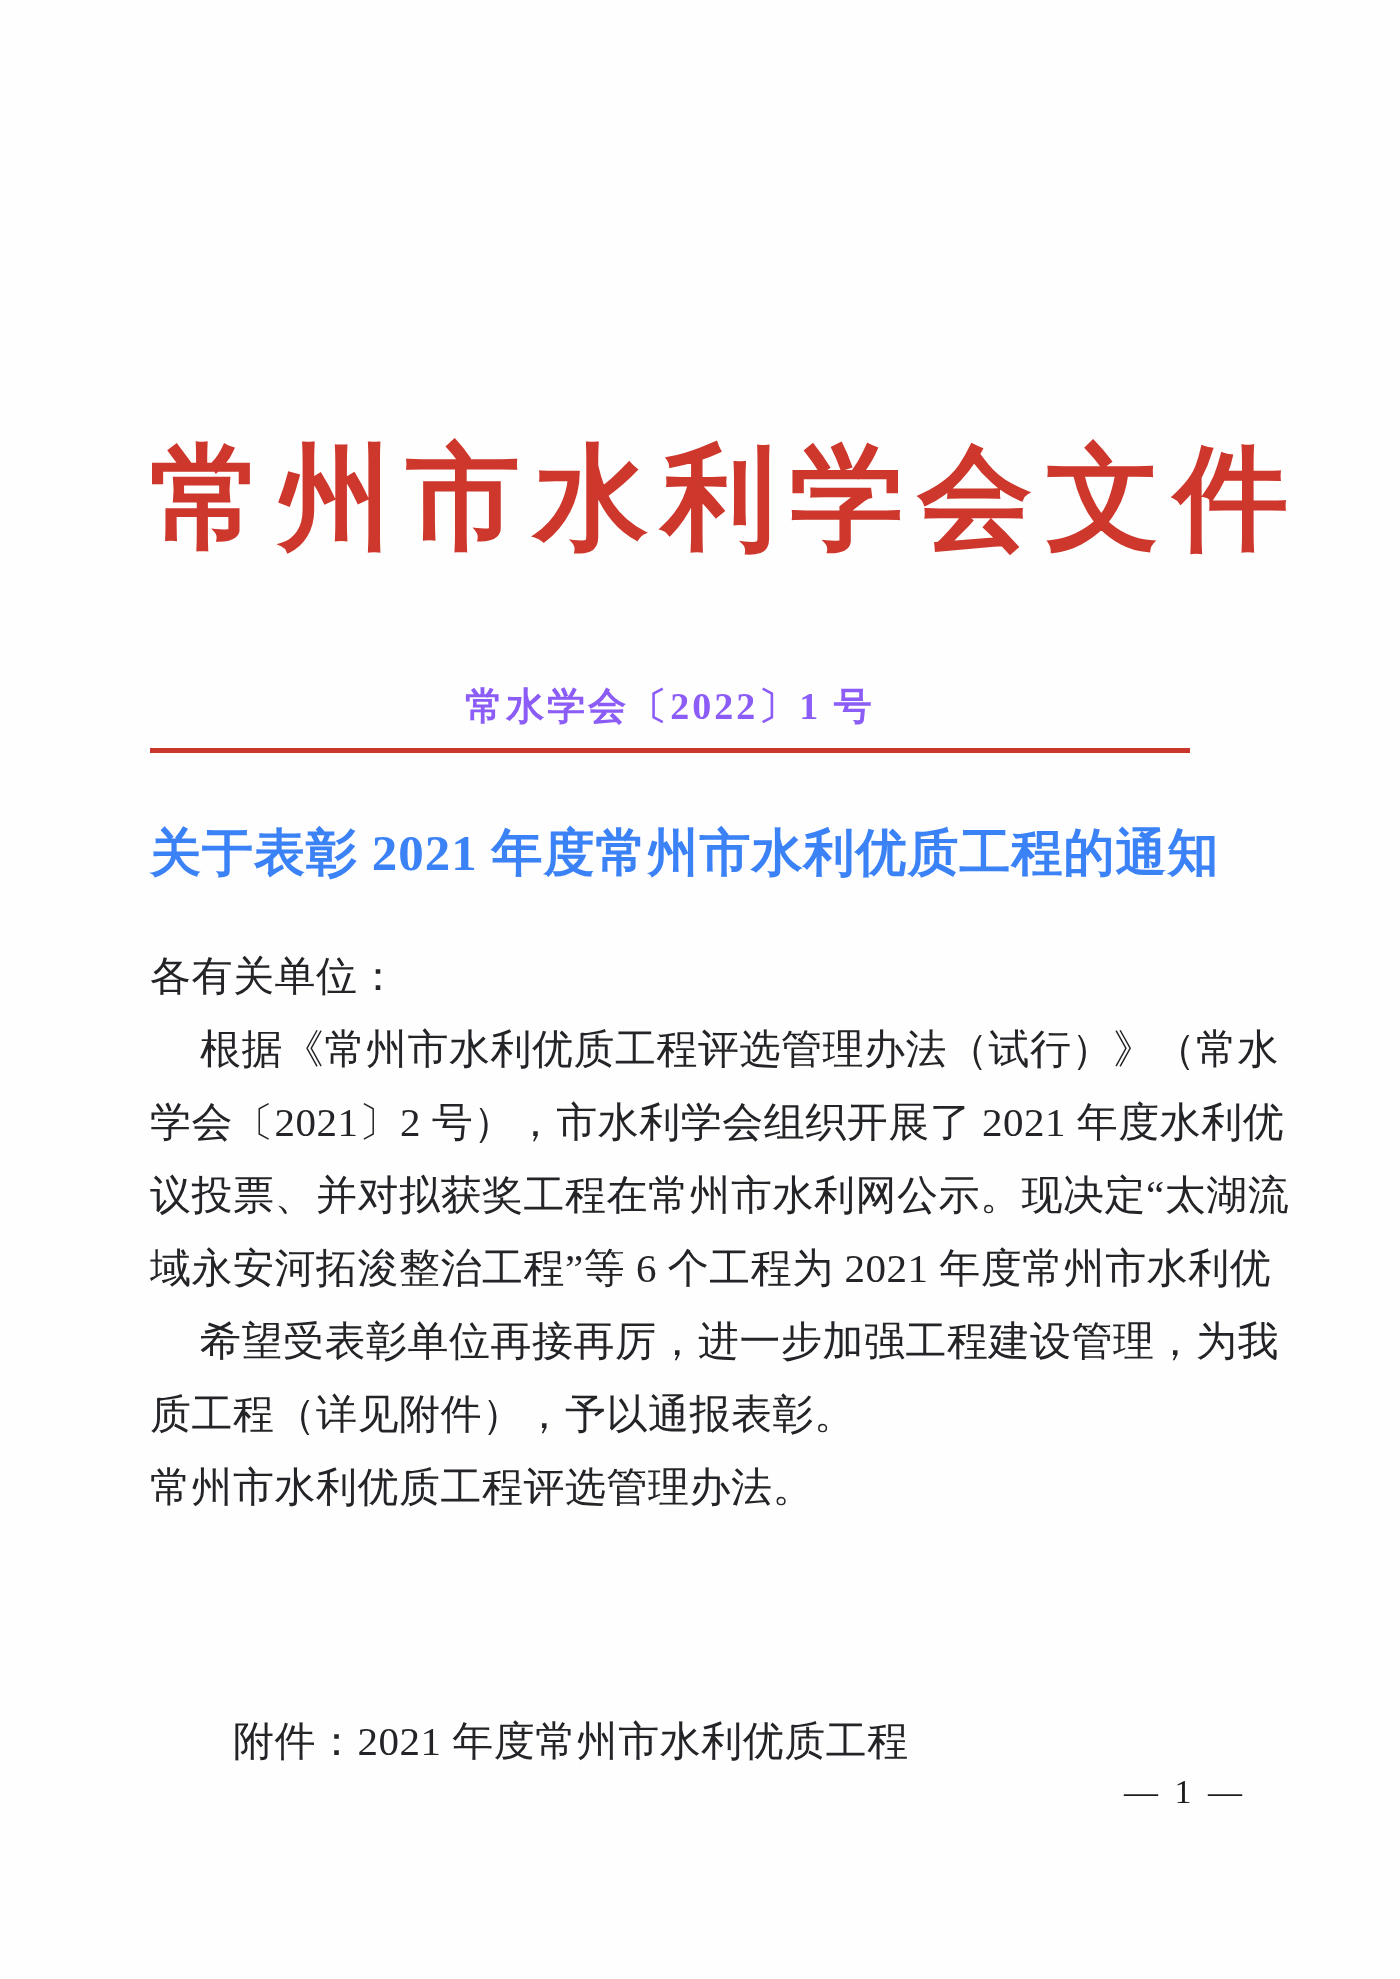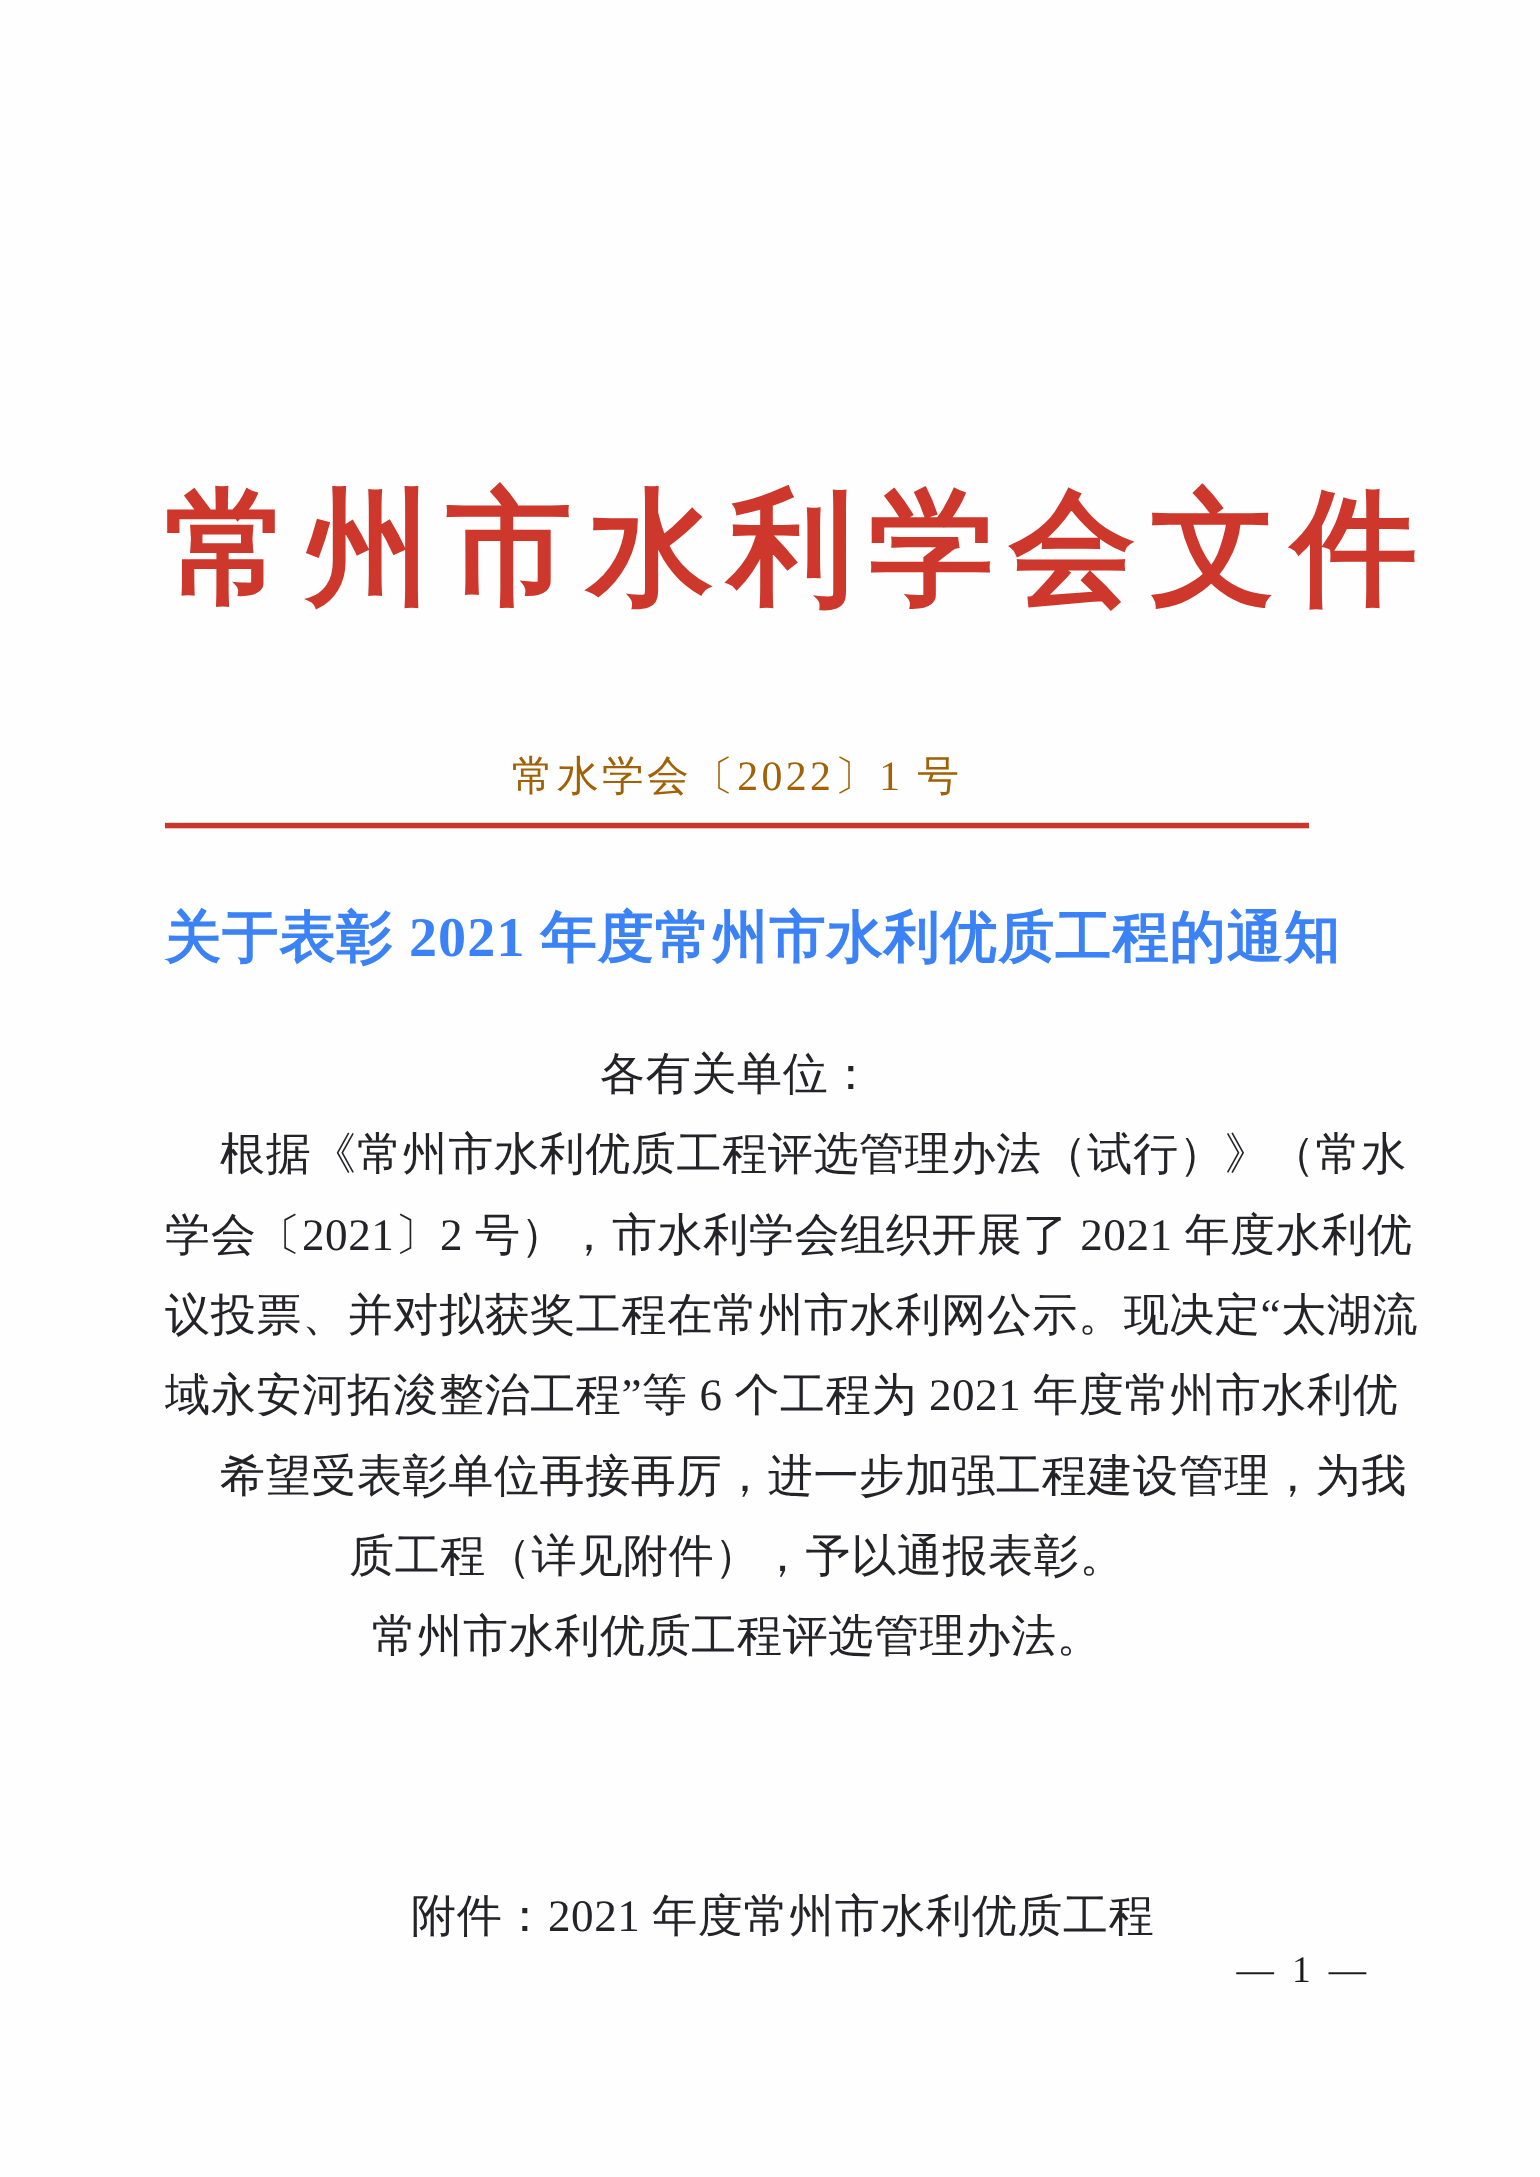--- a/index.html
+++ b/index.html
@@ -6,39 +6,40 @@
   .page{
     position:relative;
     width:1400px;height:1979px;
     margin:0 auto;
     background:#fefefe;
     overflow:hidden;
     font-family:"Liberation Serif","DejaVu Serif",serif;
     color:#242428;
     padding-left:36px;
   }
-  .content-col{position:absolute;left:150px;width:1040px;text-align:center;}
+  .content-col{position:absolute;left:150px;width:1040px;}
 
   .letterhead{
     top:436px;
     text-align:center;
     font-size:114px;
     font-weight:bold;
     line-height:1.1;
     letter-spacing:14px;
     color:#ce372c;
     white-space:nowrap;
   }
   .doc-number{
     top:684px;
     text-align:center;
     font-size:38px;
     line-height:1.2;
     letter-spacing:3px;
-    color:#a16207;
+    color:#8b5cf6;
+    font-weight:bold;
   }
   .red-rule{
     top:748px;
     height:5px;
     background:#c9372b;
   }
   .notice-title{
     top:822px;
     text-align:center;
     font-size:51px;

